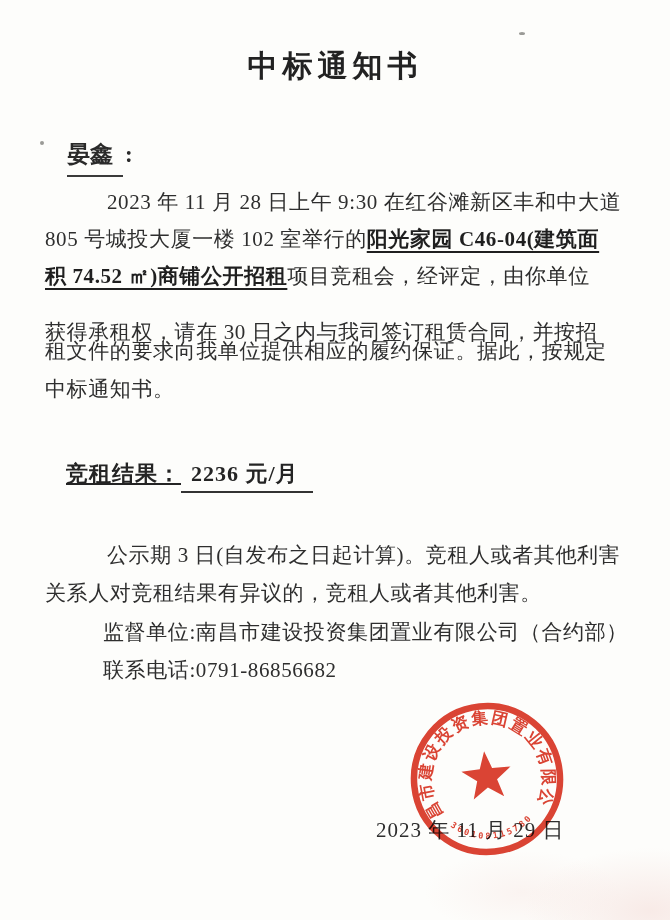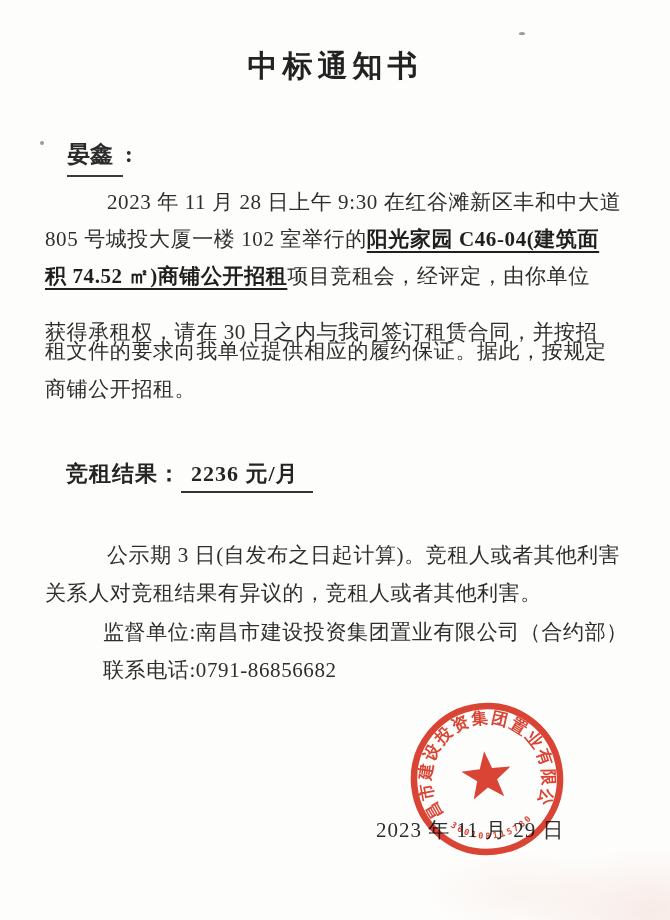--- a/index.html
+++ b/index.html
@@ -44,21 +44,21 @@
   .boldu{
     font-weight:bold;color:#1f1f1f;
     text-decoration:underline;
     text-underline-offset:5px;
     text-decoration-thickness:1.5px;
     text-align:center;
   }
   .result-line{
     position:absolute;top:459px;left:66px;
     font-size:22px;font-weight:bold;color:#242424;
-    letter-spacing:1px;white-space:nowrap;
+    letter-spacing:1px;white-space:nowrap;text-decoration:underline;
   }
   .result-line .value{
     border-bottom:2px solid #333;
     padding:0 14px 2px 10px;
     display:inline-block;
   }
   .sign-line{position:absolute;font-size:21px;letter-spacing:1px;color:#2e2e2e;white-space:nowrap;}
   .seal{
     position:absolute;left:407px;top:699px;
     width:160px;height:160px;
@@ -82,21 +82,21 @@
   </div>
 
   <div class="bodyline" style="top:187px;padding-left:62px;">2023 年 11 月 28 日上午 9:30 在红谷滩新区丰和中大道</div>
 
   <div class="bodyline" style="top:224px;"><span>805 号城投大厦一楼 102 室举行的</span><span class="boldu">阳光家园 C46-04(建筑面</span></div>
 
   <div class="bodyline" style="top:261px;"><span class="boldu">积 74.52 ㎡)商铺公开招租</span><span>项目竞租会，经评定，由你单位</span></div>
 
   <div class="bodyline" style="top:299px;margin-top:18px;">获得承租权，请在 30 日之内与我司签订租赁合同，并按招</div>
   <div class="bodyline" style="top:336px;">租文件的要求向我单位提供相应的履约保证。据此，按规定</div>
-  <div class="bodyline" style="top:374px;">商铺公开招租。</div>
+  <div class="bodyline" style="top:374px;">中标通知书。</div>
 
   <div class="result-line">
     <span>竞租结果：</span><span class="value">2236 元/月</span>
   </div>
 
   <div class="bodyline" style="top:540px;padding-left:62px;">公示期 3 日(自发布之日起计算)。竞租人或者其他利害</div>
   <div class="bodyline" style="top:578px;">关系人对竞租结果有异议的，竞租人或者其他利害。</div>
 
   <div class="bodyline" style="top:617px;padding-left:58px;">监督单位:南昌市建设投资集团置业有限公司（合约部）</div>
   <div class="bodyline" style="top:655px;padding-left:58px;">联系电话:0791-86856682</div>

